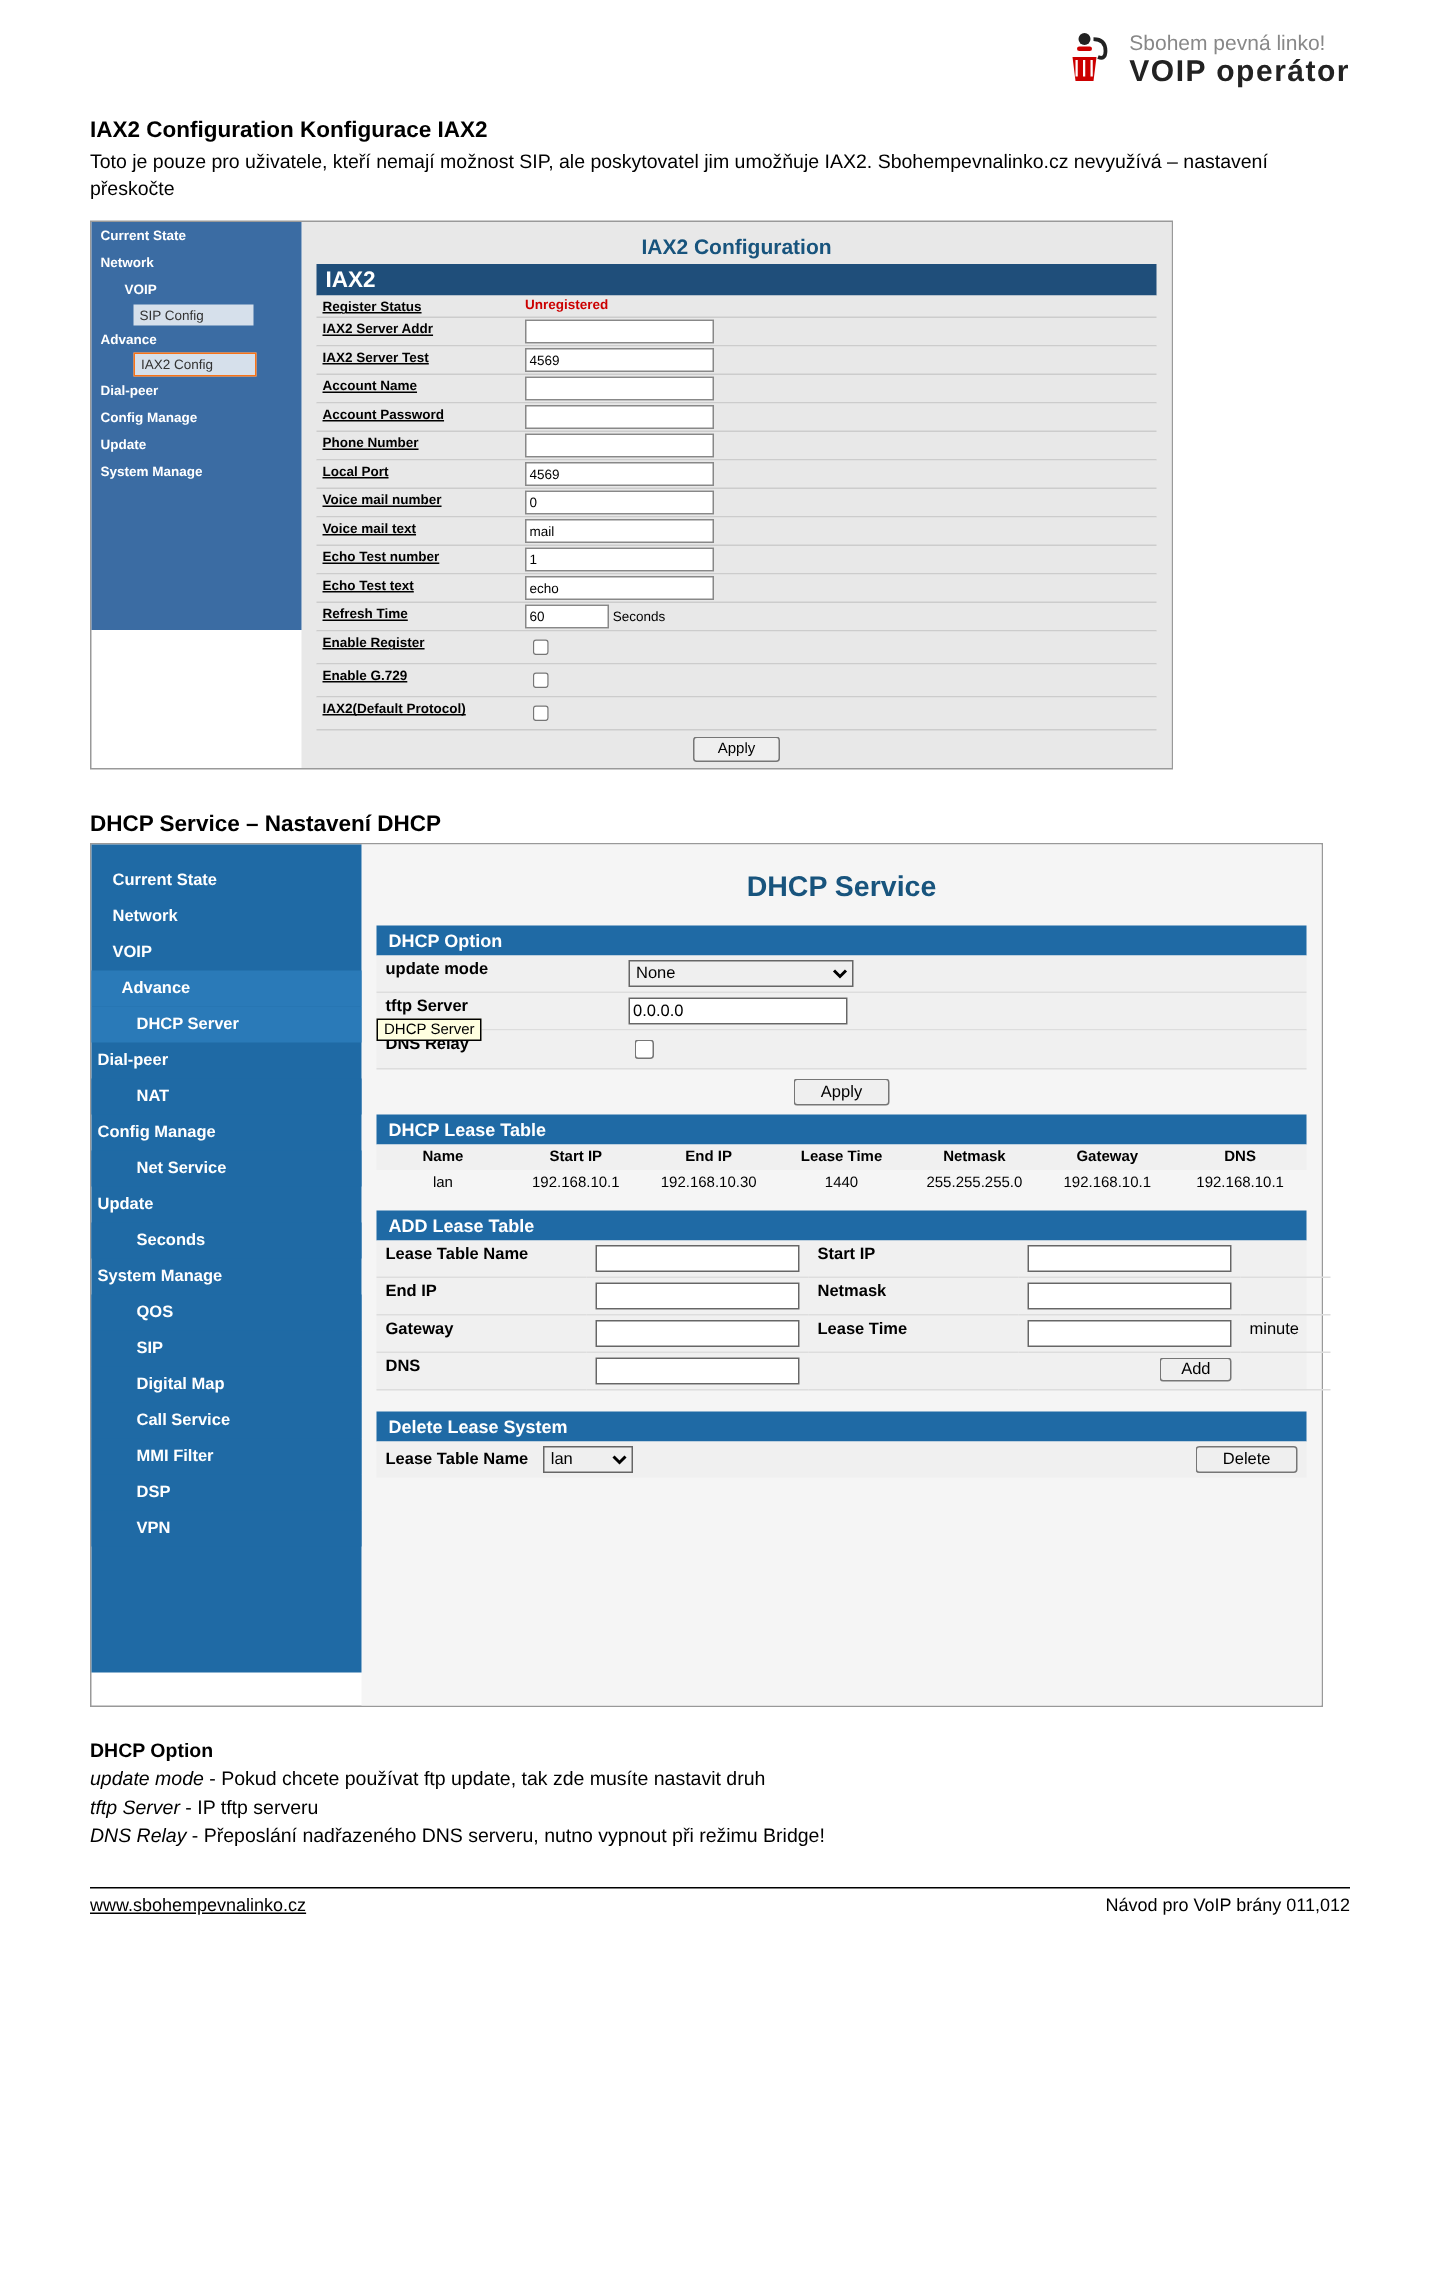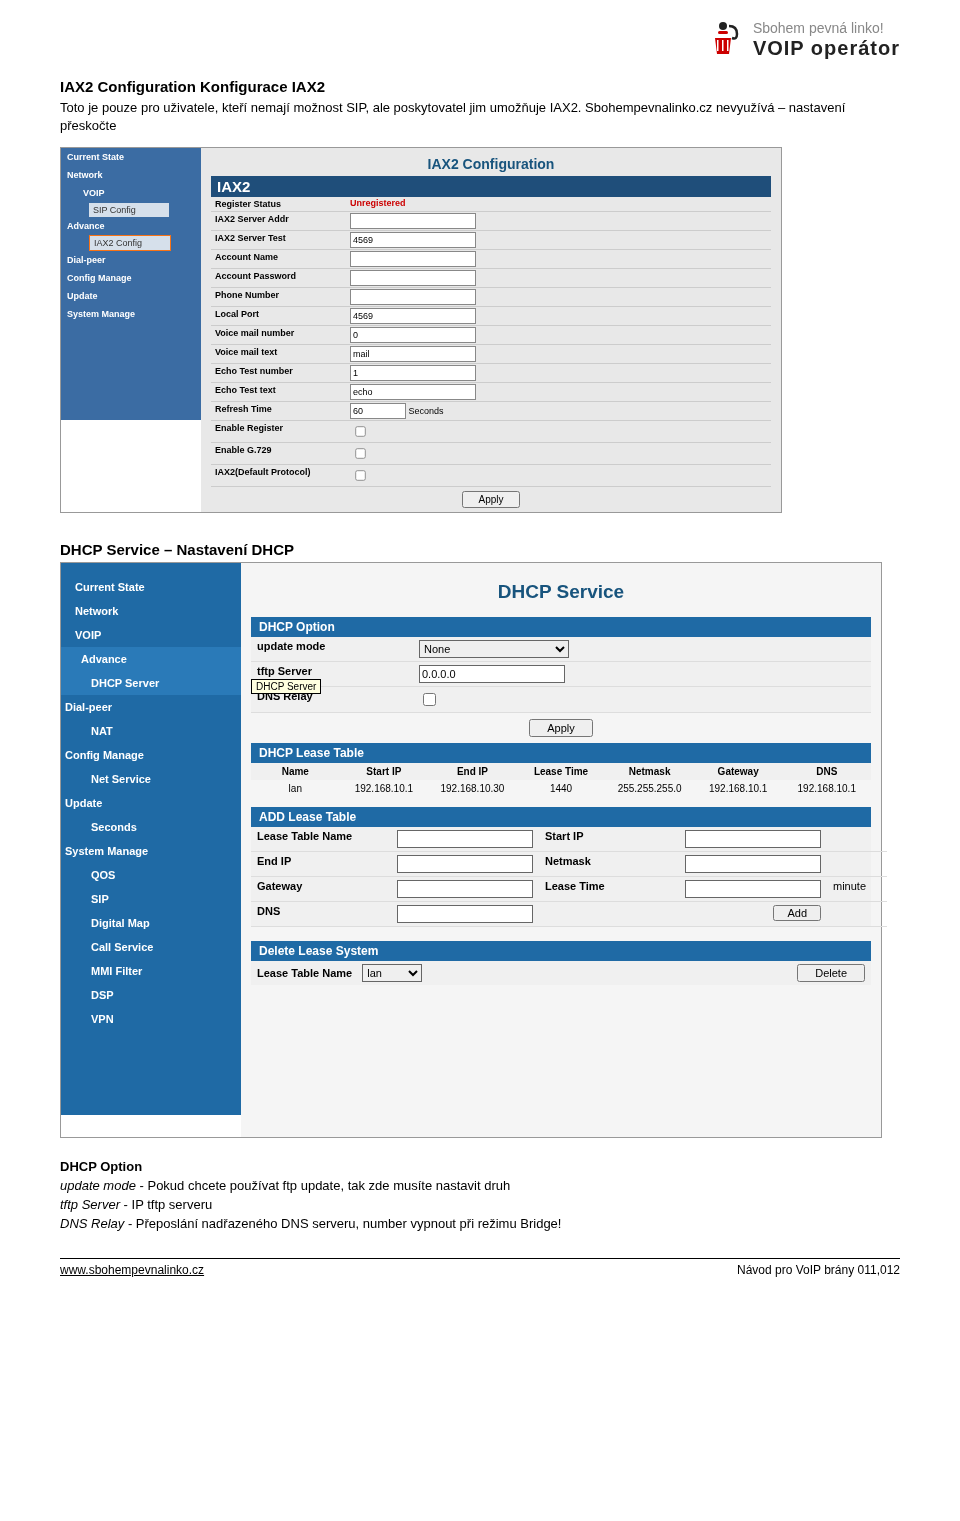--- a/index.html
+++ b/index.html
@@ -13,21 +13,21 @@
   p.body-text { font-size:13px; margin:2px 0 12px 0; line-height:1.4; }
   .screenshot { border:1px solid #999; width:720px; position:relative; }
   .ss1 .sidebar { float:left; width:140px; background:#3b6ca3; min-height:272px; }
   .ss1 .sidebar .grp { padding:4px 6px; color:#fff; font-weight:bold; font-size:9px; }
   .ss1 .sidebar .sub { background:#d6e0eb; margin:0 0 0 28px; padding:2px 4px; font-size:9px; color:#333; display:inline-block; width:72px; }
   .ss1 .sidebar .sub.sel { border:1px solid #f97316; }
   .ss1 .content { margin-left:140px; background:#e8e8e8; min-height:272px; padding-top:6px; }
   .ss1 .title { color:#18547d; font-weight:bold; font-size:14px; text-align:center; padding:2px 0 4px 0; }
   .ss1 .bar { background:#1f4e7a; color:#fff; font-weight:bold; font-size:15px; padding:2px 6px; margin:0 10px;}
   .ss1 .row { display:flex; margin:0 10px; border-bottom:1px solid #ccc; background:#e8e8e8; font-size:9px; }
-  .ss1 .row .lbl { width:130px; padding:2px 4px; font-weight:bold; }
+  .ss1 .row .lbl { width:130px; padding:2px 4px; font-weight:bold;text-decoration:underline; }
   .ss1 .row .val { flex:1; padding:1px; }
   .ss1 .row .val input[type=text]{ width:120px; height:12px; font-size:9px; border:1px solid #888;}
   .ss1 .row .val input[type=checkbox]{ transform:scale(.8); }
   .ss1 .unreg{color:#c00;font-weight:bold;font-size:9px;}
   .ss1 .apply{ text-align:center; padding:4px;}
   .ss1 .apply button{ font-size:10px; padding:1px 14px; }
   .clearfix::after{content:"";display:block;clear:both;}
 
   .ss2 { width:820px; }
   .ss2 .sidebar { float:left; width:180px; background:#1f6aa5; min-height:540px; padding-top:12px;}
@@ -263,20 +263,20 @@
         <span class="sp"></span>
         <button class="small">Delete</button>
       </div>
     </div>
   </div>
 
   <div class="desc-block">
     <strong>DHCP Option</strong><br>
     <em>update mode</em><span> - Pokud chcete používat ftp update, tak zde musíte nastavit druh</span><br>
     <em>tftp Server</em><span> - IP tftp serveru</span><br>
-    <em>DNS Relay</em><span> - Přeposlání nadřazeného DNS serveru, number vypnout při režimu Bridge!</span>
+    <em>DNS Relay</em><span> - Přeposlání nadřazeného DNS serveru, nutno vypnout při režimu Bridge!</span>
   </div>
 
   <div class="footer">
     <a href="#">www.sbohempevnalinko.cz</a>
     <span>Návod pro VoIP brány 011,012</span>
   </div>
 </div>
 
 </body></html>

